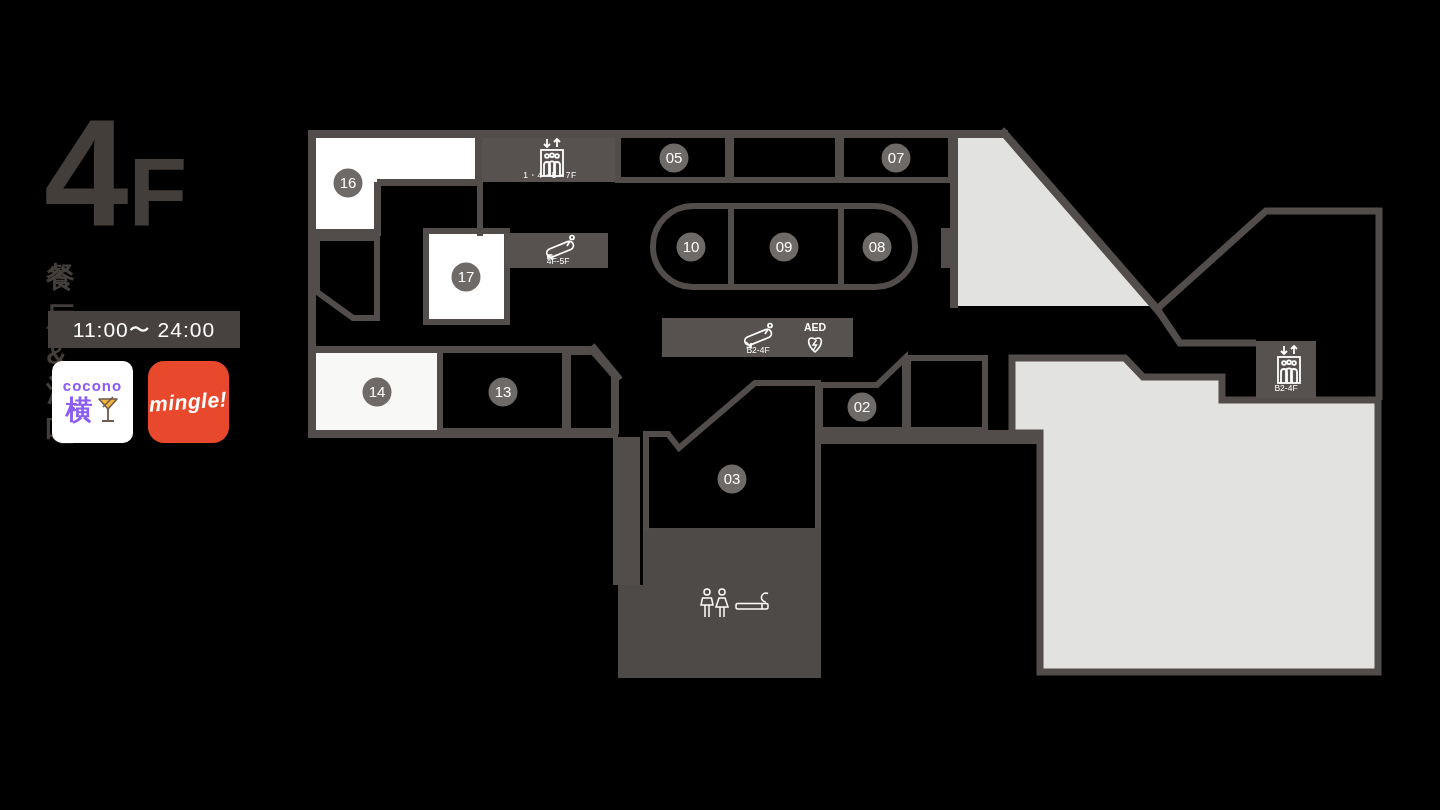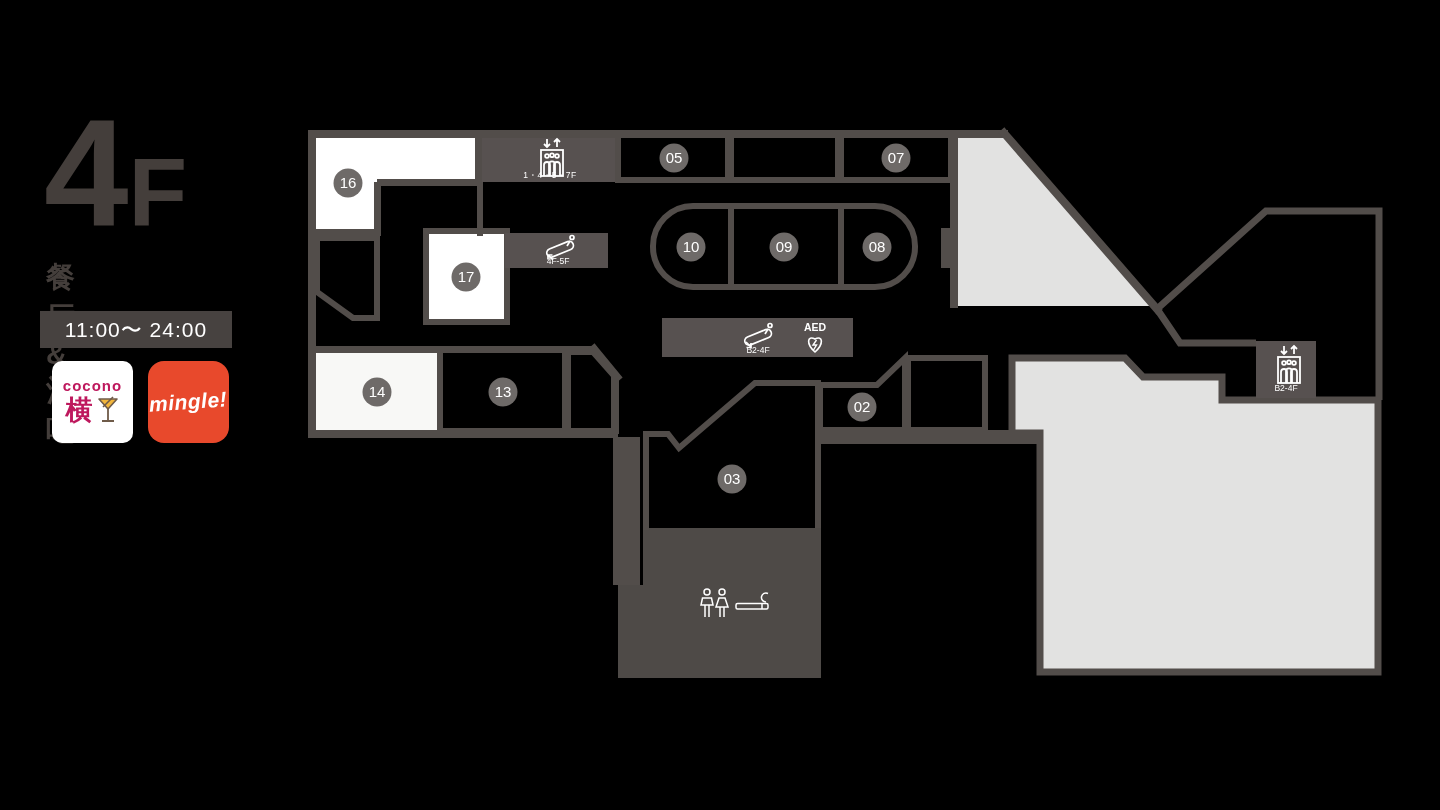--- a/index.html
+++ b/index.html
@@ -5,25 +5,25 @@
   html,body{margin:0;padding:0;}
   body{
     width:1440px;height:810px;position:relative;overflow:hidden;
     background:#000;font-family:"Liberation Sans",sans-serif;
   }
   .panel{position:absolute;left:0;top:0;color:#443e3b;}
   .floor{position:absolute;left:44px;top:96px;display:flex;align-items:baseline;color:#443e3b;}
   .floor-num{font-size:152px;font-weight:600;line-height:1;letter-spacing:-6px;}
   .floor-suffix{font-size:96px;font-weight:600;line-height:1;margin-left:6px;}
   .category{position:absolute;left:46px;top:258px;font-size:29px;font-weight:700;letter-spacing:3px;color:#443e3b;}
-  .hours{position:absolute;left:40px;top:311px;width:192px;height:37px;background:#474240;
+  .hours{position:absolute;left:48px;top:311px;width:192px;height:37px;background:#474240;
          color:#fff;font-size:21px;display:flex;align-items:center;justify-content:center;letter-spacing:1px;}
   .logos{position:absolute;left:52px;top:361px;display:flex;gap:15px;}
   .logo{width:81px;height:82px;display:flex;align-items:center;justify-content:center;}
-  .logo-cocono{background:#fff;border-radius:10px;flex-direction:column;color:#be185d;}
+  .logo-cocono{background:#fff;border-radius:10px;flex-direction:column;color:#8b5cf6;}
   .cocono-line1{font-size:15px;font-weight:700;letter-spacing:1px;line-height:1.1;}
   .cocono-line2{display:flex;align-items:center;gap:3px;}
   .cocono-kanji{font-size:27px;font-weight:700;line-height:1.2;}
   .logo-mingle{background:#e8492c;border-radius:16px;color:#fff;}
   .mingle-text{font-size:21px;font-weight:700;font-style:italic;transform:rotate(-4deg);letter-spacing:0.5px;}
   svg text{font-family:"Liberation Sans",sans-serif;}
 </style>
 </head>
 <body>
 

